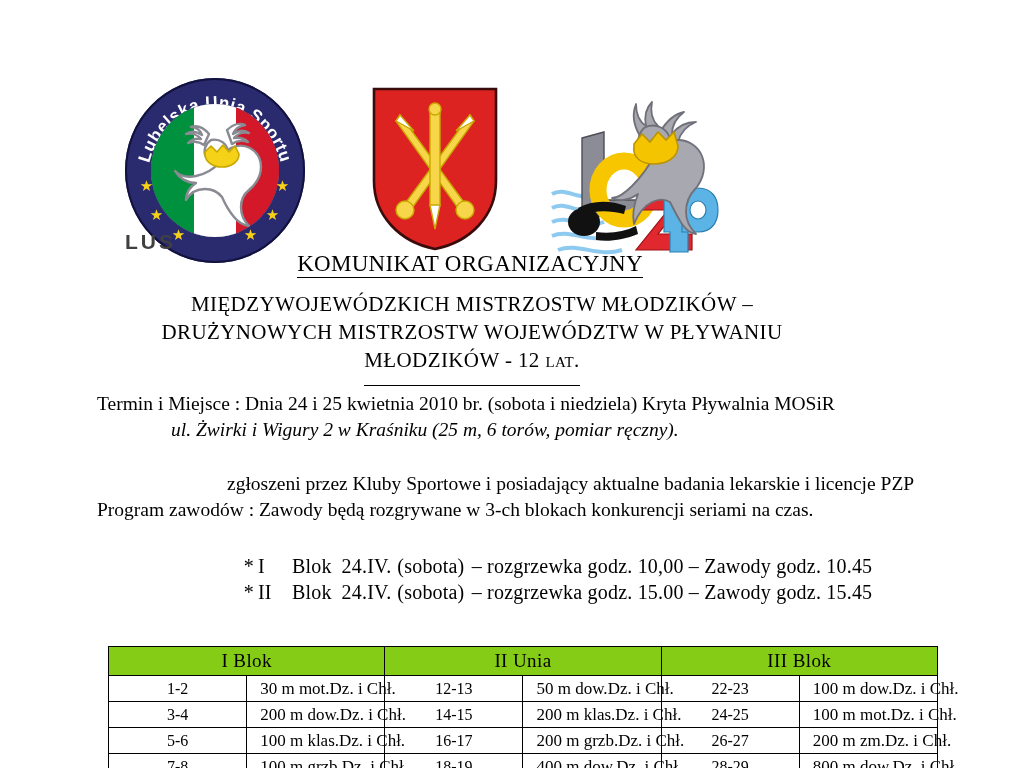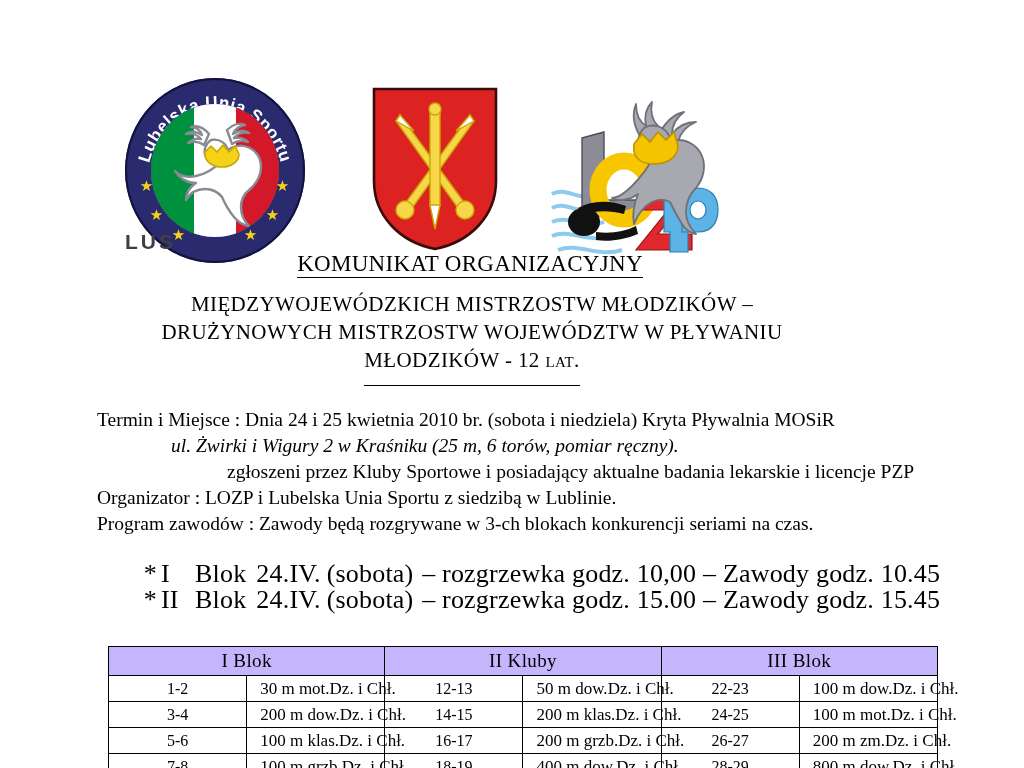--- a/index.html
+++ b/index.html
@@ -125,38 +125,37 @@
   .subtitle-3 { top: 348px; }
   .subtitle-3 span {
     border-bottom: 1.6px solid #000;
     padding-bottom: 13px;
   }
 
   
   .body-block {
     position: absolute;
     left: 97px;
-    top: 407px;
+    top: 391px;
     width: 890px;
     font-size: 19.5px;
     line-height: 26px;
   }
   .body-line { white-space: nowrap; }
   .body-line.indent-1 { padding-left: 74px; font-style: italic; }
-  .body-line.indent-2 { padding-left: 130px; }
+  .body-line.indent-2 { padding-left: 130px; margin-top: 28px; }
 
   
   .schedule {
     position: absolute;
-    left: 97px;
+    left: 113px;
     top: 553px;
     width: 890px;
-    font-size: 26px;
+    font-size: 20px;
     line-height: 26px;
-    margin-top: 8px;
   }
   .sched-line {
     white-space: nowrap;
     text-align: center;
     letter-spacing: 0.2px;
   }
   .sched-line .star-mark { margin-right: 4px; }
   .sched-line .roman {
     display: inline-block;
     width: 26px;
@@ -177,21 +176,21 @@
     font-size: 17px;
   }
   .blocks-table th,
   .blocks-table td {
     border: 1.3px solid #000000;
     padding: 0;
     height: 25px;
     vertical-align: middle;
   }
   .blocks-table th {
-    background: #c4b5fd;
+    background: #84cc16;
     font-weight: normal;
     font-size: 19px;
     text-align: center;
     height: 28px;
     letter-spacing: 0.4px;
   }
   .col-num {
     width: 67px;
     text-align: center;
     font-size: 16px;
@@ -341,34 +340,33 @@
 <div class="subtitle subtitle-1">MIĘDZYWOJEWÓDZKICH  MISTRZOSTW MŁODZIKÓW –</div>
 <div class="subtitle subtitle-2">DRUŻYNOWYCH  MISTRZOSTW  WOJEWÓDZTW  W  PŁYWANIU</div>
 <div class="subtitle subtitle-3">
   <span>MŁODZIKÓW -  12 lat.</span>
 </div>
 
 <div class="body-block">
     <div class="body-line">Termin i Miejsce : Dnia 24  i 25  kwietnia 2010  br. (sobota i niedziela) Kryta Pływalnia MOSiR</div>
     <div class="body-line indent-1">ul. Żwirki i Wigury 2 w Kraśniku  (25  m, 6  torów, pomiar ręczny).</div>
     <div class="body-line indent-2">zgłoszeni przez Kluby Sportowe i posiadający aktualne badania lekarskie i licencje PZP</div>
-    <div class="body-line">Organizator :  LOZP i Lubelska Unia Sportu z siedzibą w Lublinie.</div>
     <div class="body-line">Program zawodów : Zawody będą rozgrywane w 3-ch blokach konkurencji seriami na czas.</div>
   </div>
 
 <div class="schedule">
     <div class="sched-line"><span class="star-mark">*</span><span class="roman">I</span><span class="blk">Blok</span><span class="date">24.IV.</span><span class="day">(sobota)</span> <span>–</span> <span>rozgrzewka  godz.   10,00</span> <span>–</span> <span>Zawody  godz. 10.45</span></div>
     <div class="sched-line"><span class="star-mark">*</span><span class="roman">II</span><span class="blk">Blok</span><span class="date">24.IV.</span><span class="day">(sobota)</span> <span>–</span> <span>rozgrzewka  godz. 15.00</span> <span>–</span> <span>Zawody  godz. 15.45</span></div>
   </div>
 
 <table class="blocks-table">
   <thead>
     <tr>
       <th colspan="2">I  Blok</th>
-      <th colspan="2">II  Kluby</th>
+      <th colspan="2">II  Unia</th>
       <th colspan="2">III  Blok</th>
     </tr>
   </thead>
   <tbody>
       <tr>
         <td class="col-num">1-2</td>
         <td class="col-ev">
           <div class="ev-inner">
             <span class="ev-dist">30  m mot.</span>
             <span class="ev-cat">Dz. i  Chł.</span>

